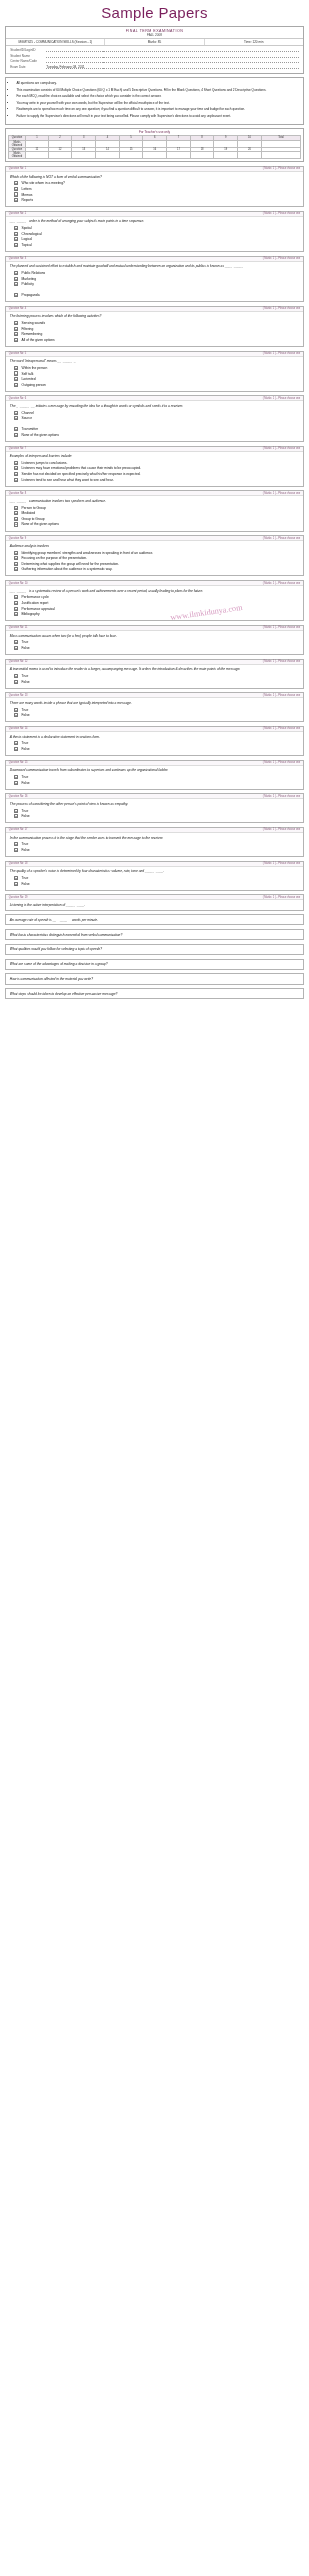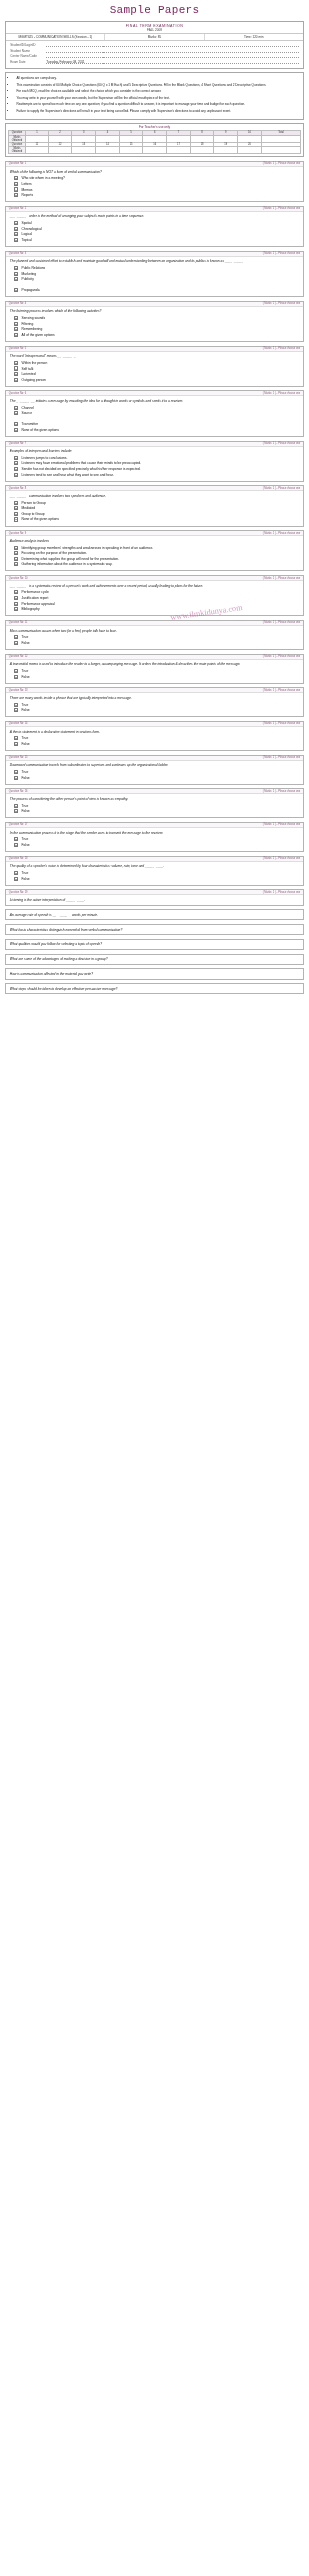--- a/index.html
+++ b/index.html
@@ -8,22 +8,22 @@
     width: 309px;
     background: #ffffff;
     font-family: "Liberation Sans", sans-serif;
     font-size: 3.6px;
     color: #111111;
   }
   .page { width: 309px; position: relative; padding: 0 0 10.3px 0; }
 
   .site-title {
     text-align: center;
-    font-family: Liberation Mono, monospace;
-    font-size: 11px;
+    font-family: Liberation Sans, sans-serif;
+    font-size: 15px;
     color: #7a1f5c;
     padding: 4.1px 0 5.2px 0;
     letter-spacing: 0.3px;
   }
 
   .sheet { padding: 0 5.2px; }
 
   
   .exam-box {
     border: 0.5px solid #a8a8a8;

